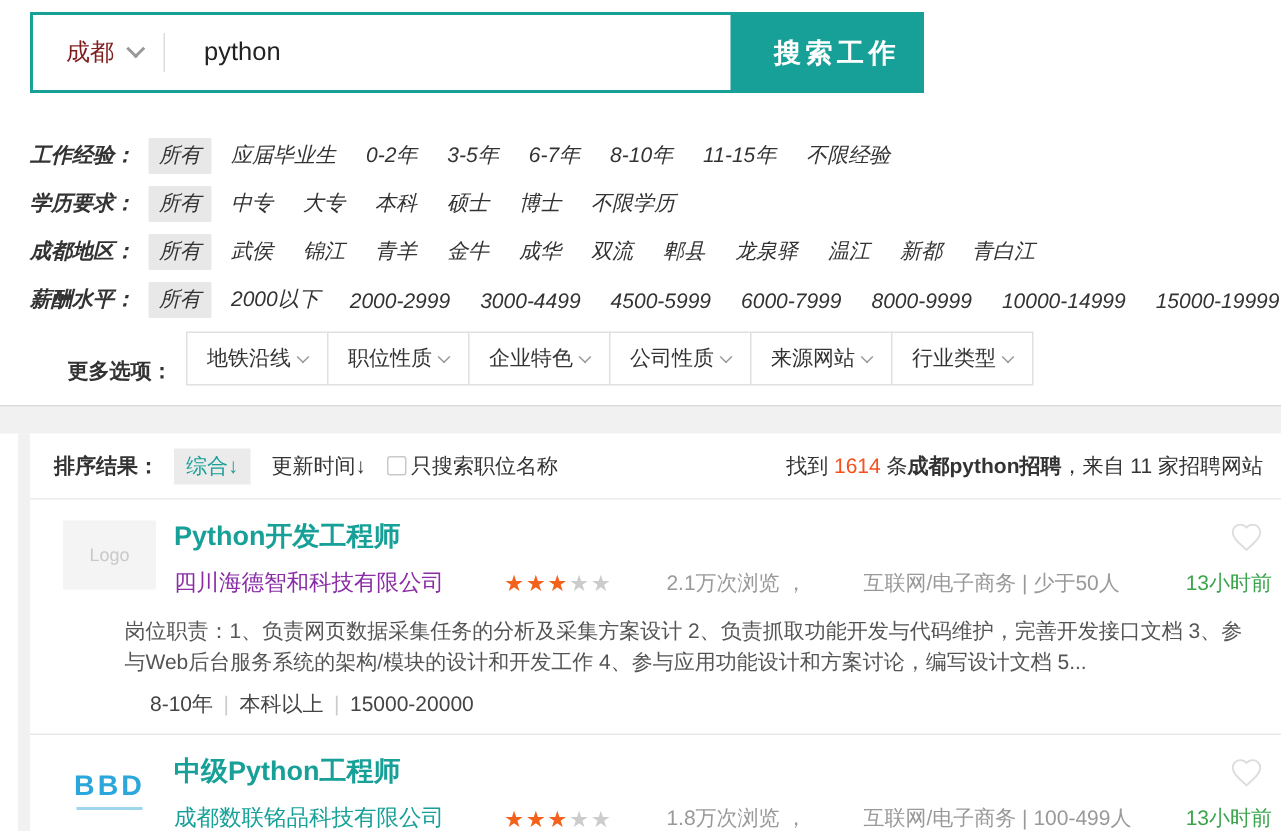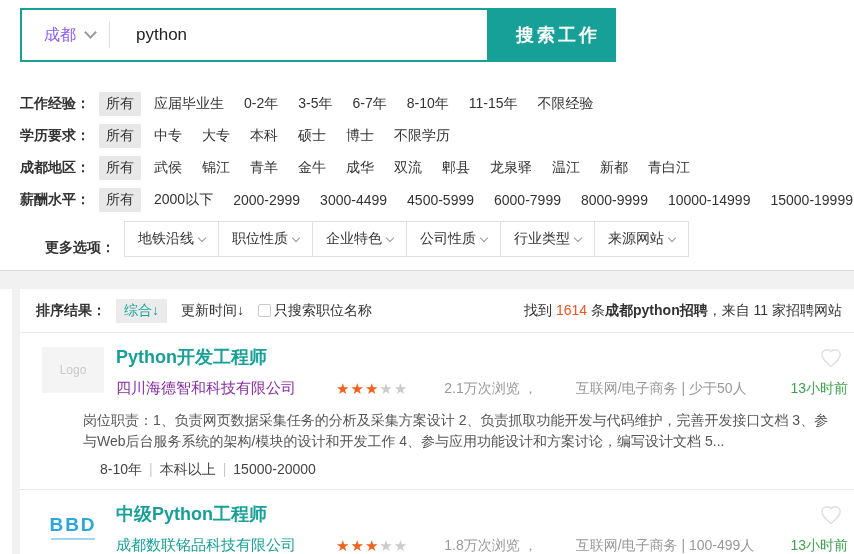--- a/index.html
+++ b/index.html
@@ -3,33 +3,33 @@
 <meta charset="utf-8">
 <style>
   * { box-sizing: border-box; margin: 0; padding: 0; }
   html,body { width:854px; height:554px; overflow:hidden; background:#fff;
     font-family:"Liberation Sans","DejaVu Sans",sans-serif; color:#333; }
 
   
   .search-bar { position:absolute; left:20px; top:8px; width:596px; height:54px;
     border:2px solid #17A098; display:flex; background:#fff; }
   .city-select { display:flex; align-items:center; padding:0 14px 0 22px; gap:10px;
-    font-size:16px; color:#8b5cf6; cursor:pointer; }
+    font-size:16px; color:#7f1d1d; cursor:pointer; }
   .chev { display:inline-block; width:9px; height:9px; border-right:2px solid #999;
     border-bottom:2px solid #999; transform:rotate(45deg); margin-top:-5px; }
   .chev.small { width:6px; height:6px; border-width:1.5px; margin-left:5px; margin-top:-3px; }
   .v-divider { width:1px; height:26px; background:#ddd; align-self:center; }
   .search-input { flex:1; border:none; outline:none; font-size:17px; padding:0 26px;
     color:#222; font-family:inherit; }
   .search-btn { width:127px; background:#17A098; color:#fff; font-size:18px;
     font-weight:bold; border:none; letter-spacing:3px; cursor:pointer; font-family:inherit;padding-left:15px; }
 
   
   .filters { position:absolute; left:20px; top:88px; width:834px; }
-  .filter-row { display:flex; align-items:center; height:32px; font-size:14px; white-space:nowrap; }
+  .filter-row { display:flex; align-items:center; height:32px; font-size:14px; white-space:nowrap;font-style:italic; }
   .filter-label { font-weight:bold; width:79px; flex-shrink:0; }
   .filter-opt { padding:3px 7px; margin-right:6px; cursor:pointer; border-radius:1px; }
   .filter-opt.selected { background:#e8e8e8; }
   .more-row { display:flex; align-items:flex-end; margin-top:5px; font-size:14px;margin-left:25px; }
   .dropdown-group { display:flex; border:1px solid #e0e0e0; }
   .dropdown { display:flex; align-items:center; padding:8px 13px; font-size:14px;
     color:#333; cursor:pointer; border-right:1px solid #e0e0e0; }
   .dropdown:last-child { border-right:none; }
 
   
@@ -152,25 +152,25 @@
         </div>
         <div class="dropdown">
           <span>企业特色</span>
           <span class="chev small"></span>
         </div>
         <div class="dropdown">
           <span>公司性质</span>
           <span class="chev small"></span>
         </div>
         <div class="dropdown">
+          <span>来源网站</span>
+          <span class="chev small"></span>
+        </div>
+        <div class="dropdown">
           <span>行业类型</span>
-          <span class="chev small"></span>
-        </div>
-        <div class="dropdown">
-          <span>来源网站</span>
           <span class="chev small"></span>
         </div>
       </div>
   </div>
 </div>
 
 <div class="band"></div>
 
 <div class="results-wrap">
   <div class="results">

